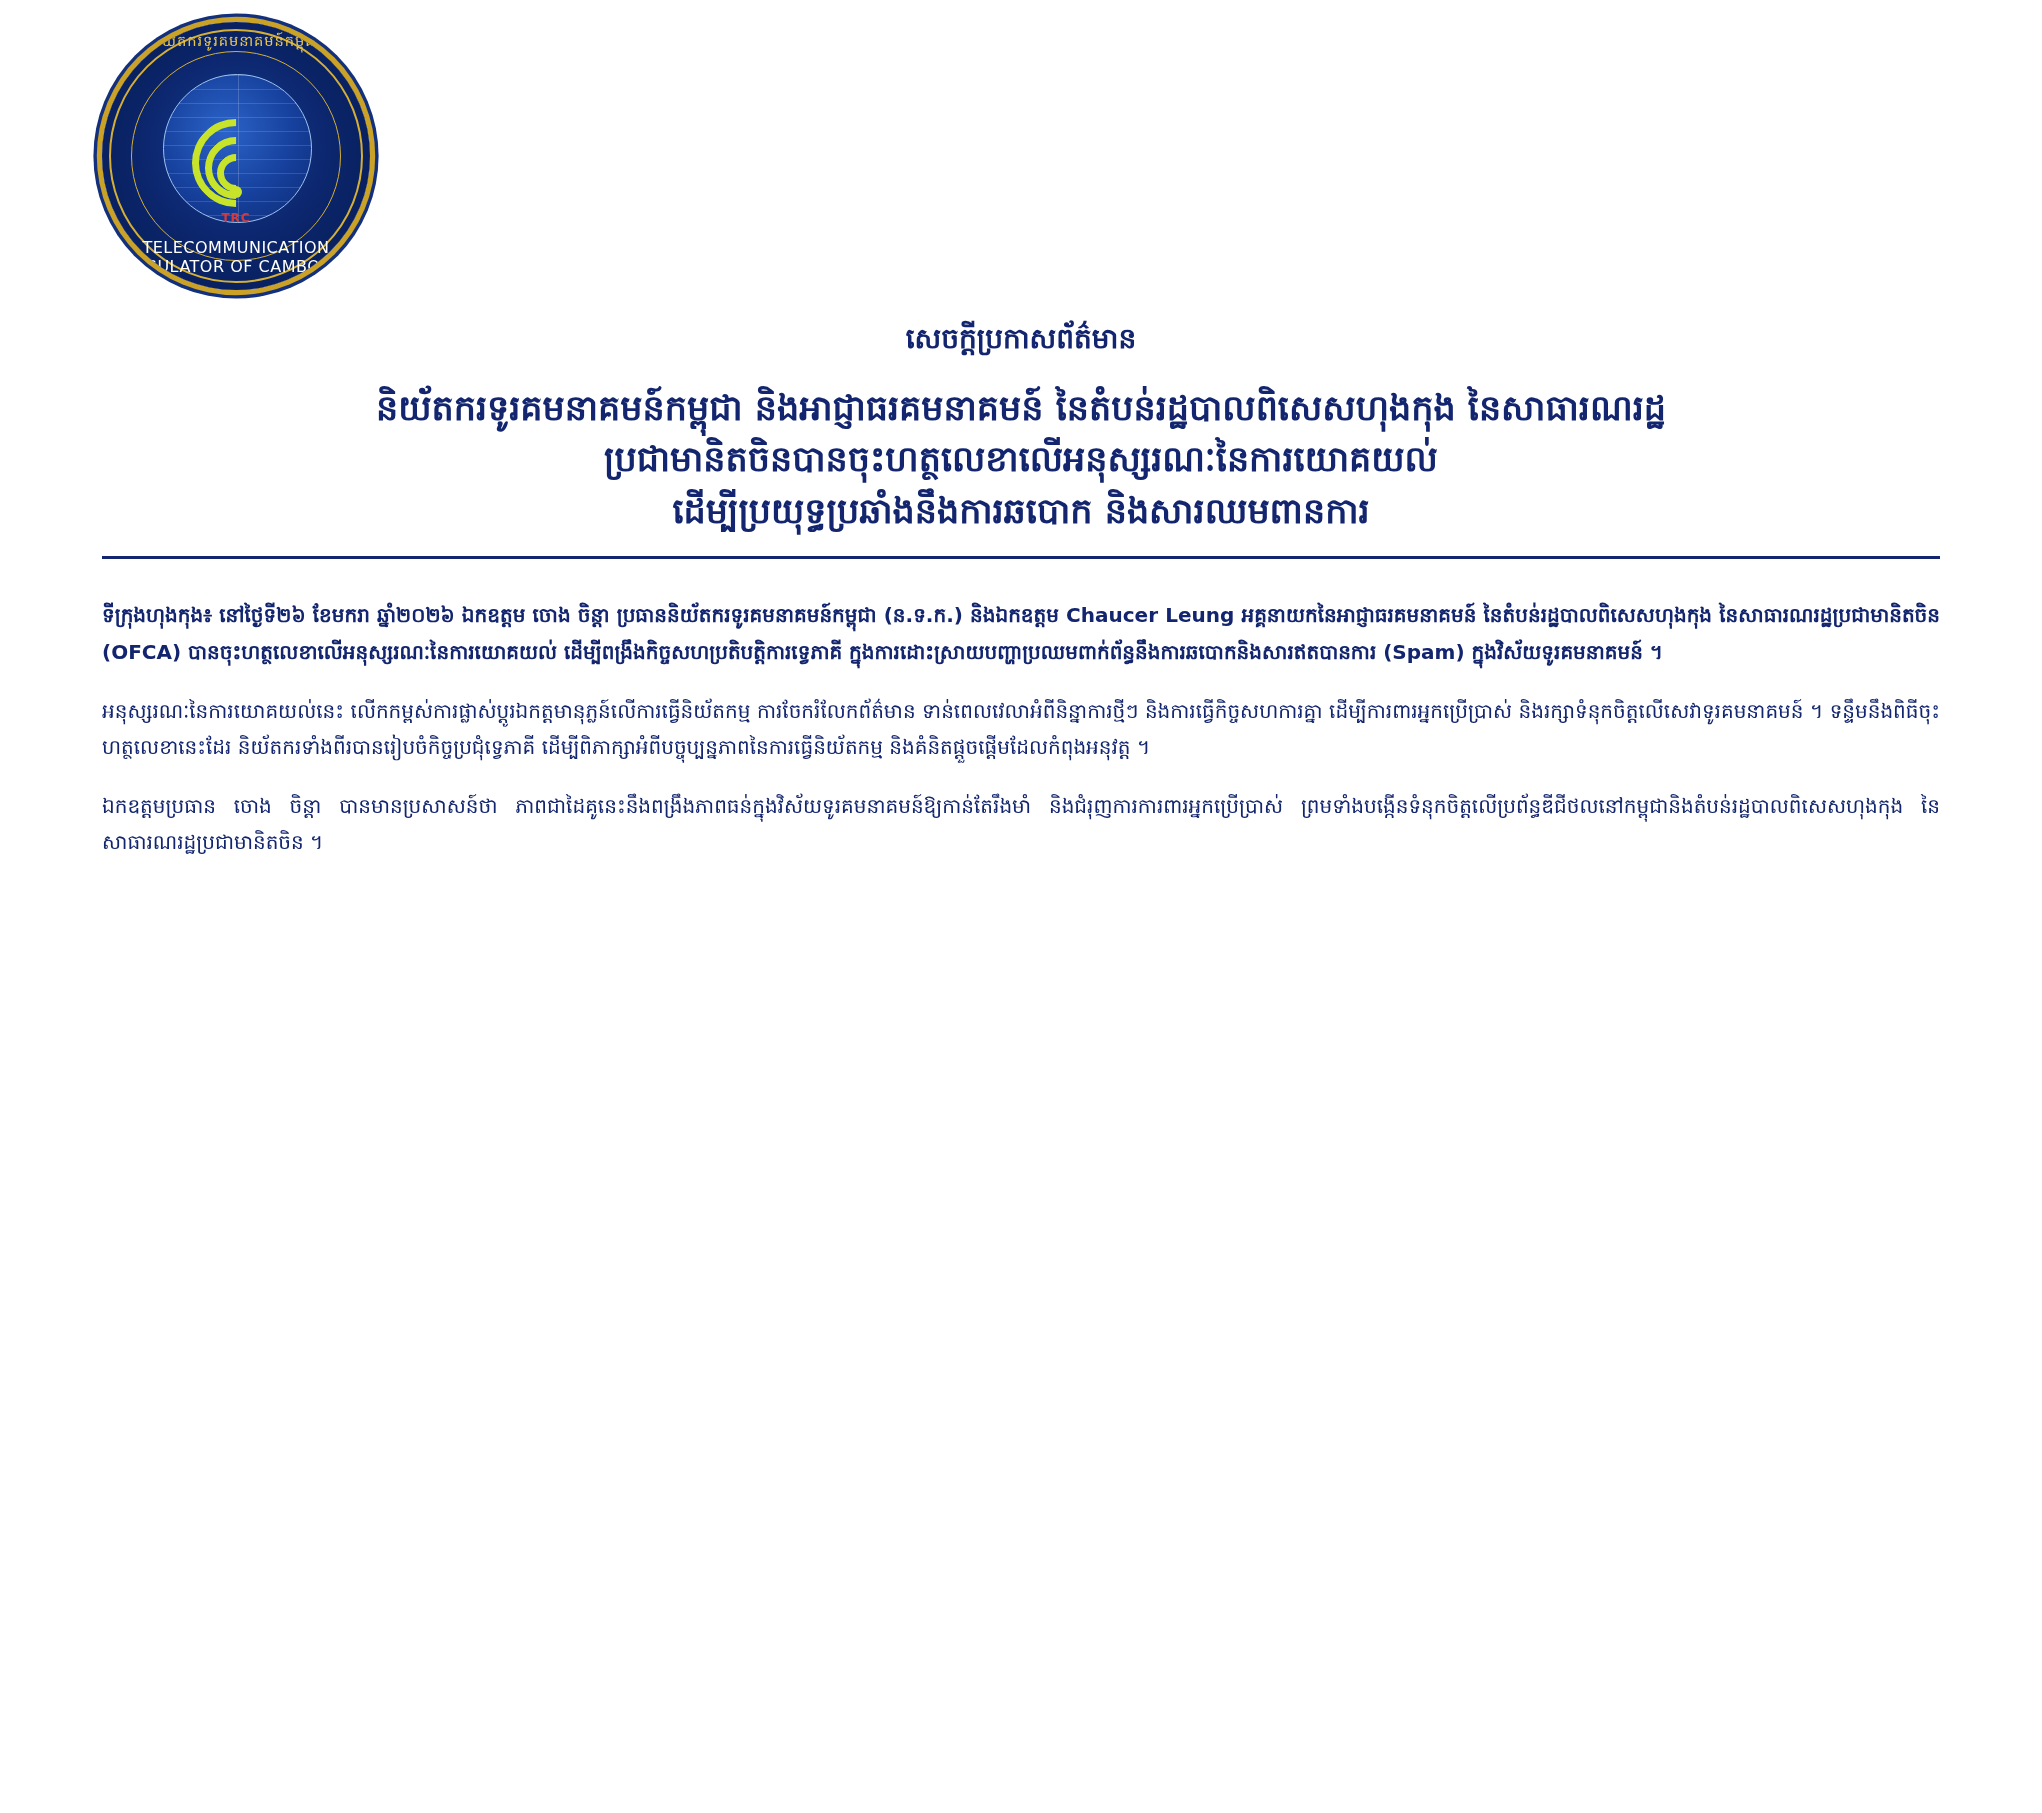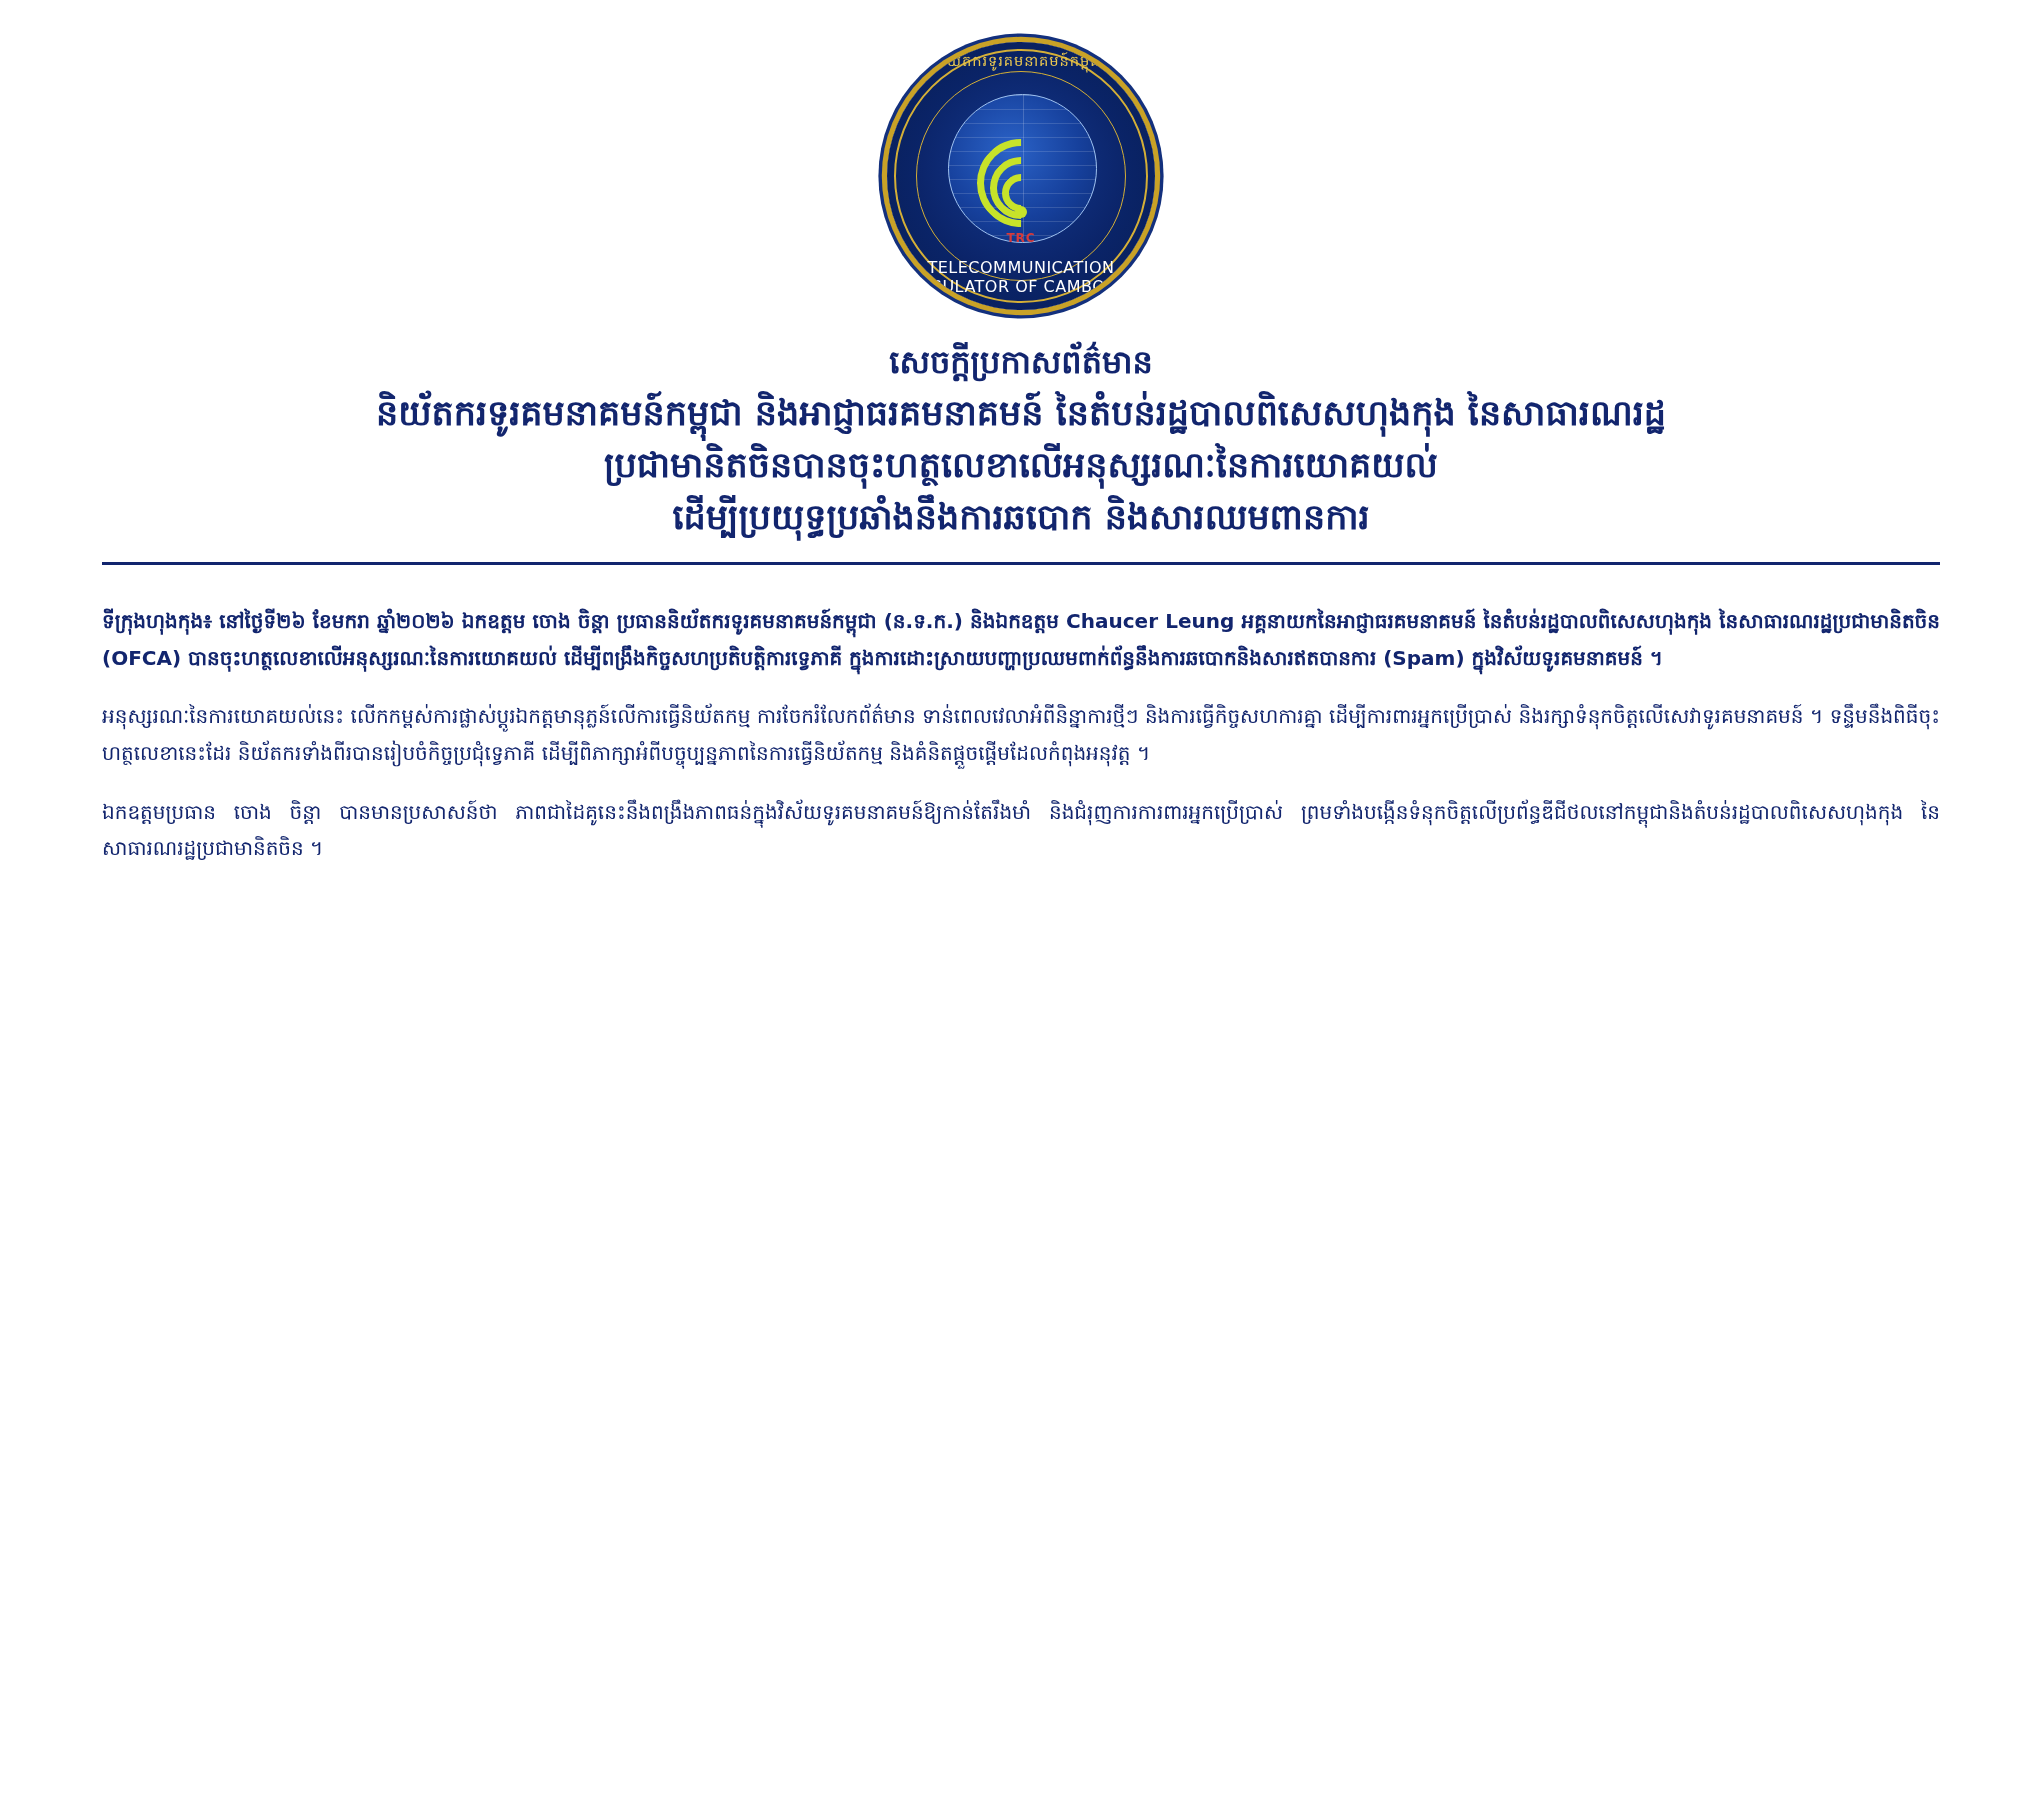--- a/index.html
+++ b/index.html
@@ -18,22 +18,22 @@
     position: relative;
     width: 2042px;
     height: 1813px;
     box-sizing: border-box;
     padding: 0 102px;
   }
 
   
   .logo-wrap {
     display: flex;
-    justify-content: center;
-    padding-top: 42px;
+    justify-content: flex-start;
+    padding-top: 22px;
   }
   .logo {
     position: relative;
     width: 268px;
     height: 268px;
     border-radius: 50%;
     background: radial-gradient(circle at 50% 50%, #0d2f7a 0%, #0a2468 55%, #081c52 100%);
     box-shadow: 0 0 0 5.2px #c9a227, 0 0 0 8.6px #13307d;
     overflow: hidden;
   }
@@ -128,22 +128,22 @@
 
   
   .title-block {
     margin-top: 29px;
     text-align: center;
     font-weight: bold;
     color: #12256e;
     line-height: 1.45;
   }
   .title-main {
-    font-size: 32px;
-    margin-bottom: 3px;
+    font-size: 28px;
+    margin-bottom: 23px;
   }
   .title-sub {
     font-size: 35px;
   }
   .title-sub div { margin-top: 1px; }
 
   .rule {
     margin: 19px 0 0 0;
     height: 3.5px;
     background: #12256e;

